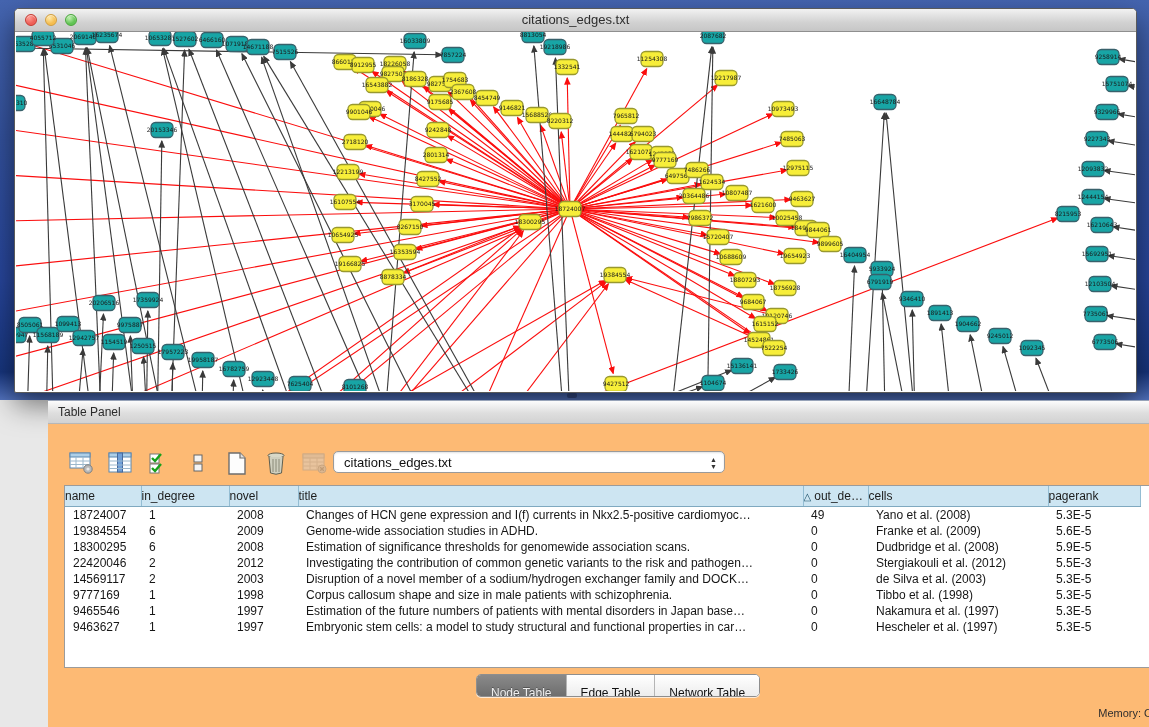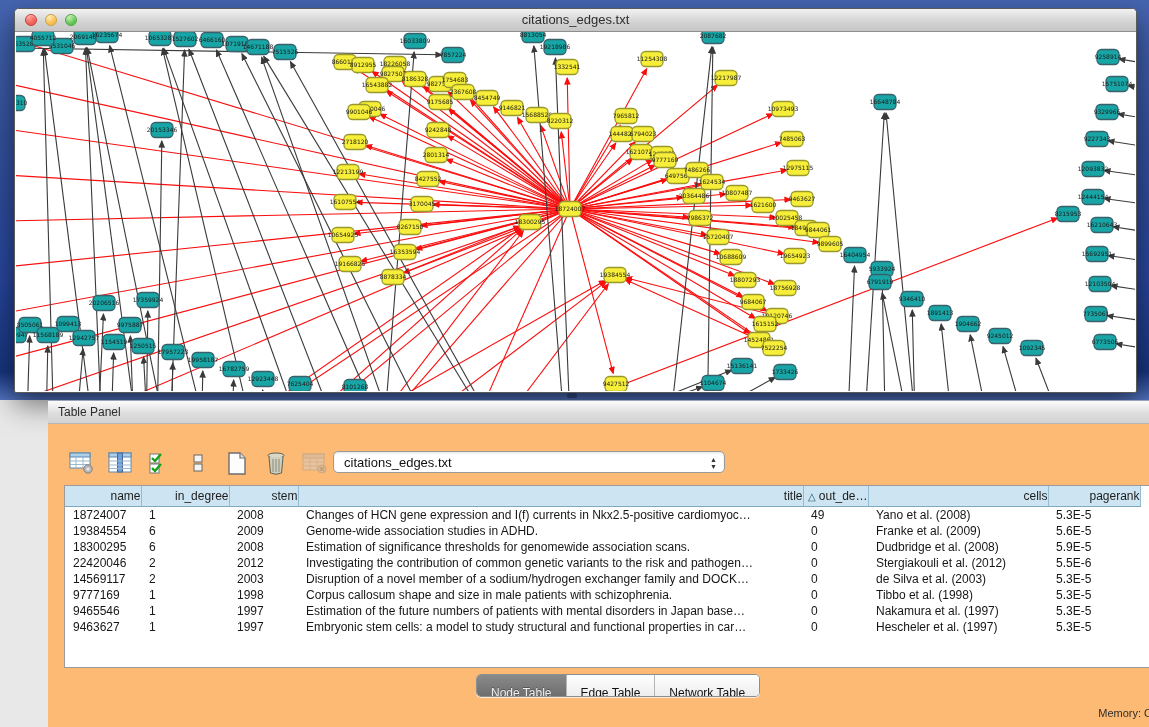--- a/index.html
+++ b/index.html
@@ -42,21 +42,21 @@
 
   #combo{position:absolute;left:285px;top:51px;width:392px;height:22px;background:#fff;
     border:1px solid #9a9a9a;border-radius:5px;box-shadow:inset 0 1px 2px rgba(0,0,0,.12);
     font-size:13px;color:#111;line-height:22px;padding-left:10px;box-sizing:border-box;cursor:pointer;}
   #combo .updown{position:absolute;right:8px;top:0;font-size:11px;color:#333;letter-spacing:-1px;}
 
   #table-wrap{position:absolute;left:16px;top:85px;width:1117px;height:183px;background:#fff;
     border:1px solid #9b9b9b;box-sizing:border-box;overflow:hidden;}
   table.cy{border-collapse:collapse;table-layout:fixed;width:1075px;}
   table.cy th{height:20px;background:#cde5f2;border-right:1px solid #94bdd3;border-bottom:1px solid #7fa9c0;
-    font-size:12px;font-weight:normal;color:#1c1c1c;text-align:right;padding:0;overflow:hidden;white-space:nowrap;}
+    font-size:12px;font-weight:normal;color:#1c1c1c;text-align:left;padding:0;overflow:hidden;white-space:nowrap;}
   table.cy td{height:16px;font-size:12px;color:#161616;padding:0 0 0 8px;white-space:nowrap;overflow:hidden;}
   td.c-year,td.c-short{padding-left:25px;}
   td.c-title{padding-left:19px;}
   td.c-out{padding-left:6px;}
   td.c-pr{padding-left:7px;}
   .sort-tri{color:#1b4f66;font-size:10px;margin-right:3px;}
   #vscroll{position:absolute;right:1px;top:22px;width:14px;height:159px;background:#f4f4f4;border-left:1px solid #d0d0d0;}
   #vthumb{position:absolute;left:2px;top:3px;width:9px;height:36px;border-radius:5px;
     background:linear-gradient(90deg,#c7c7c7,#a9a9a9);border:1px solid #9b9b9b;}
 
@@ -838,21 +838,21 @@
           <col style="width:69px">
         <col style="width:505px">
           <col style="width:65px">
           <col style="width:180px">
           <col style="width:92px">
       </colgroup>
       <thead>
         <tr>
           <th>name</th>
           <th>in_degree</th>
-          <th>stem</th>
+          <th>novel</th>
           <th>title</th>
           <th>
             <span class="sort-tri">△</span><span>out_de…</span>
           </th>
           <th>cells</th>
           <th>pagerank</th>
         </tr>
       </thead>
       <tbody id="table-body">
           <tr>
@@ -882,21 +882,21 @@
             <td class="c-short">Dudbridge et al. (2008)</td>
             <td class="c-pr">5.9E-5</td>
           </tr>
           <tr>
             <td class="c-name">22420046</td>
             <td class="c-indeg">2</td>
             <td class="c-year">2012</td>
             <td class="c-title">Investigating the contribution of common genetic variants to the risk and pathogen…</td>
             <td class="c-out">0</td>
             <td class="c-short">Stergiakouli et al. (2012)</td>
-            <td class="c-pr">5.5E-6</td>
+            <td class="c-pr">5.5E-3</td>
           </tr>
           <tr>
             <td class="c-name">14569117</td>
             <td class="c-indeg">2</td>
             <td class="c-year">2003</td>
             <td class="c-title">Disruption of a novel member of a sodium/hydrogen exchanger family and DOCK…</td>
             <td class="c-out">0</td>
             <td class="c-short">de Silva et al. (2003)</td>
             <td class="c-pr">5.3E-5</td>
           </tr>

